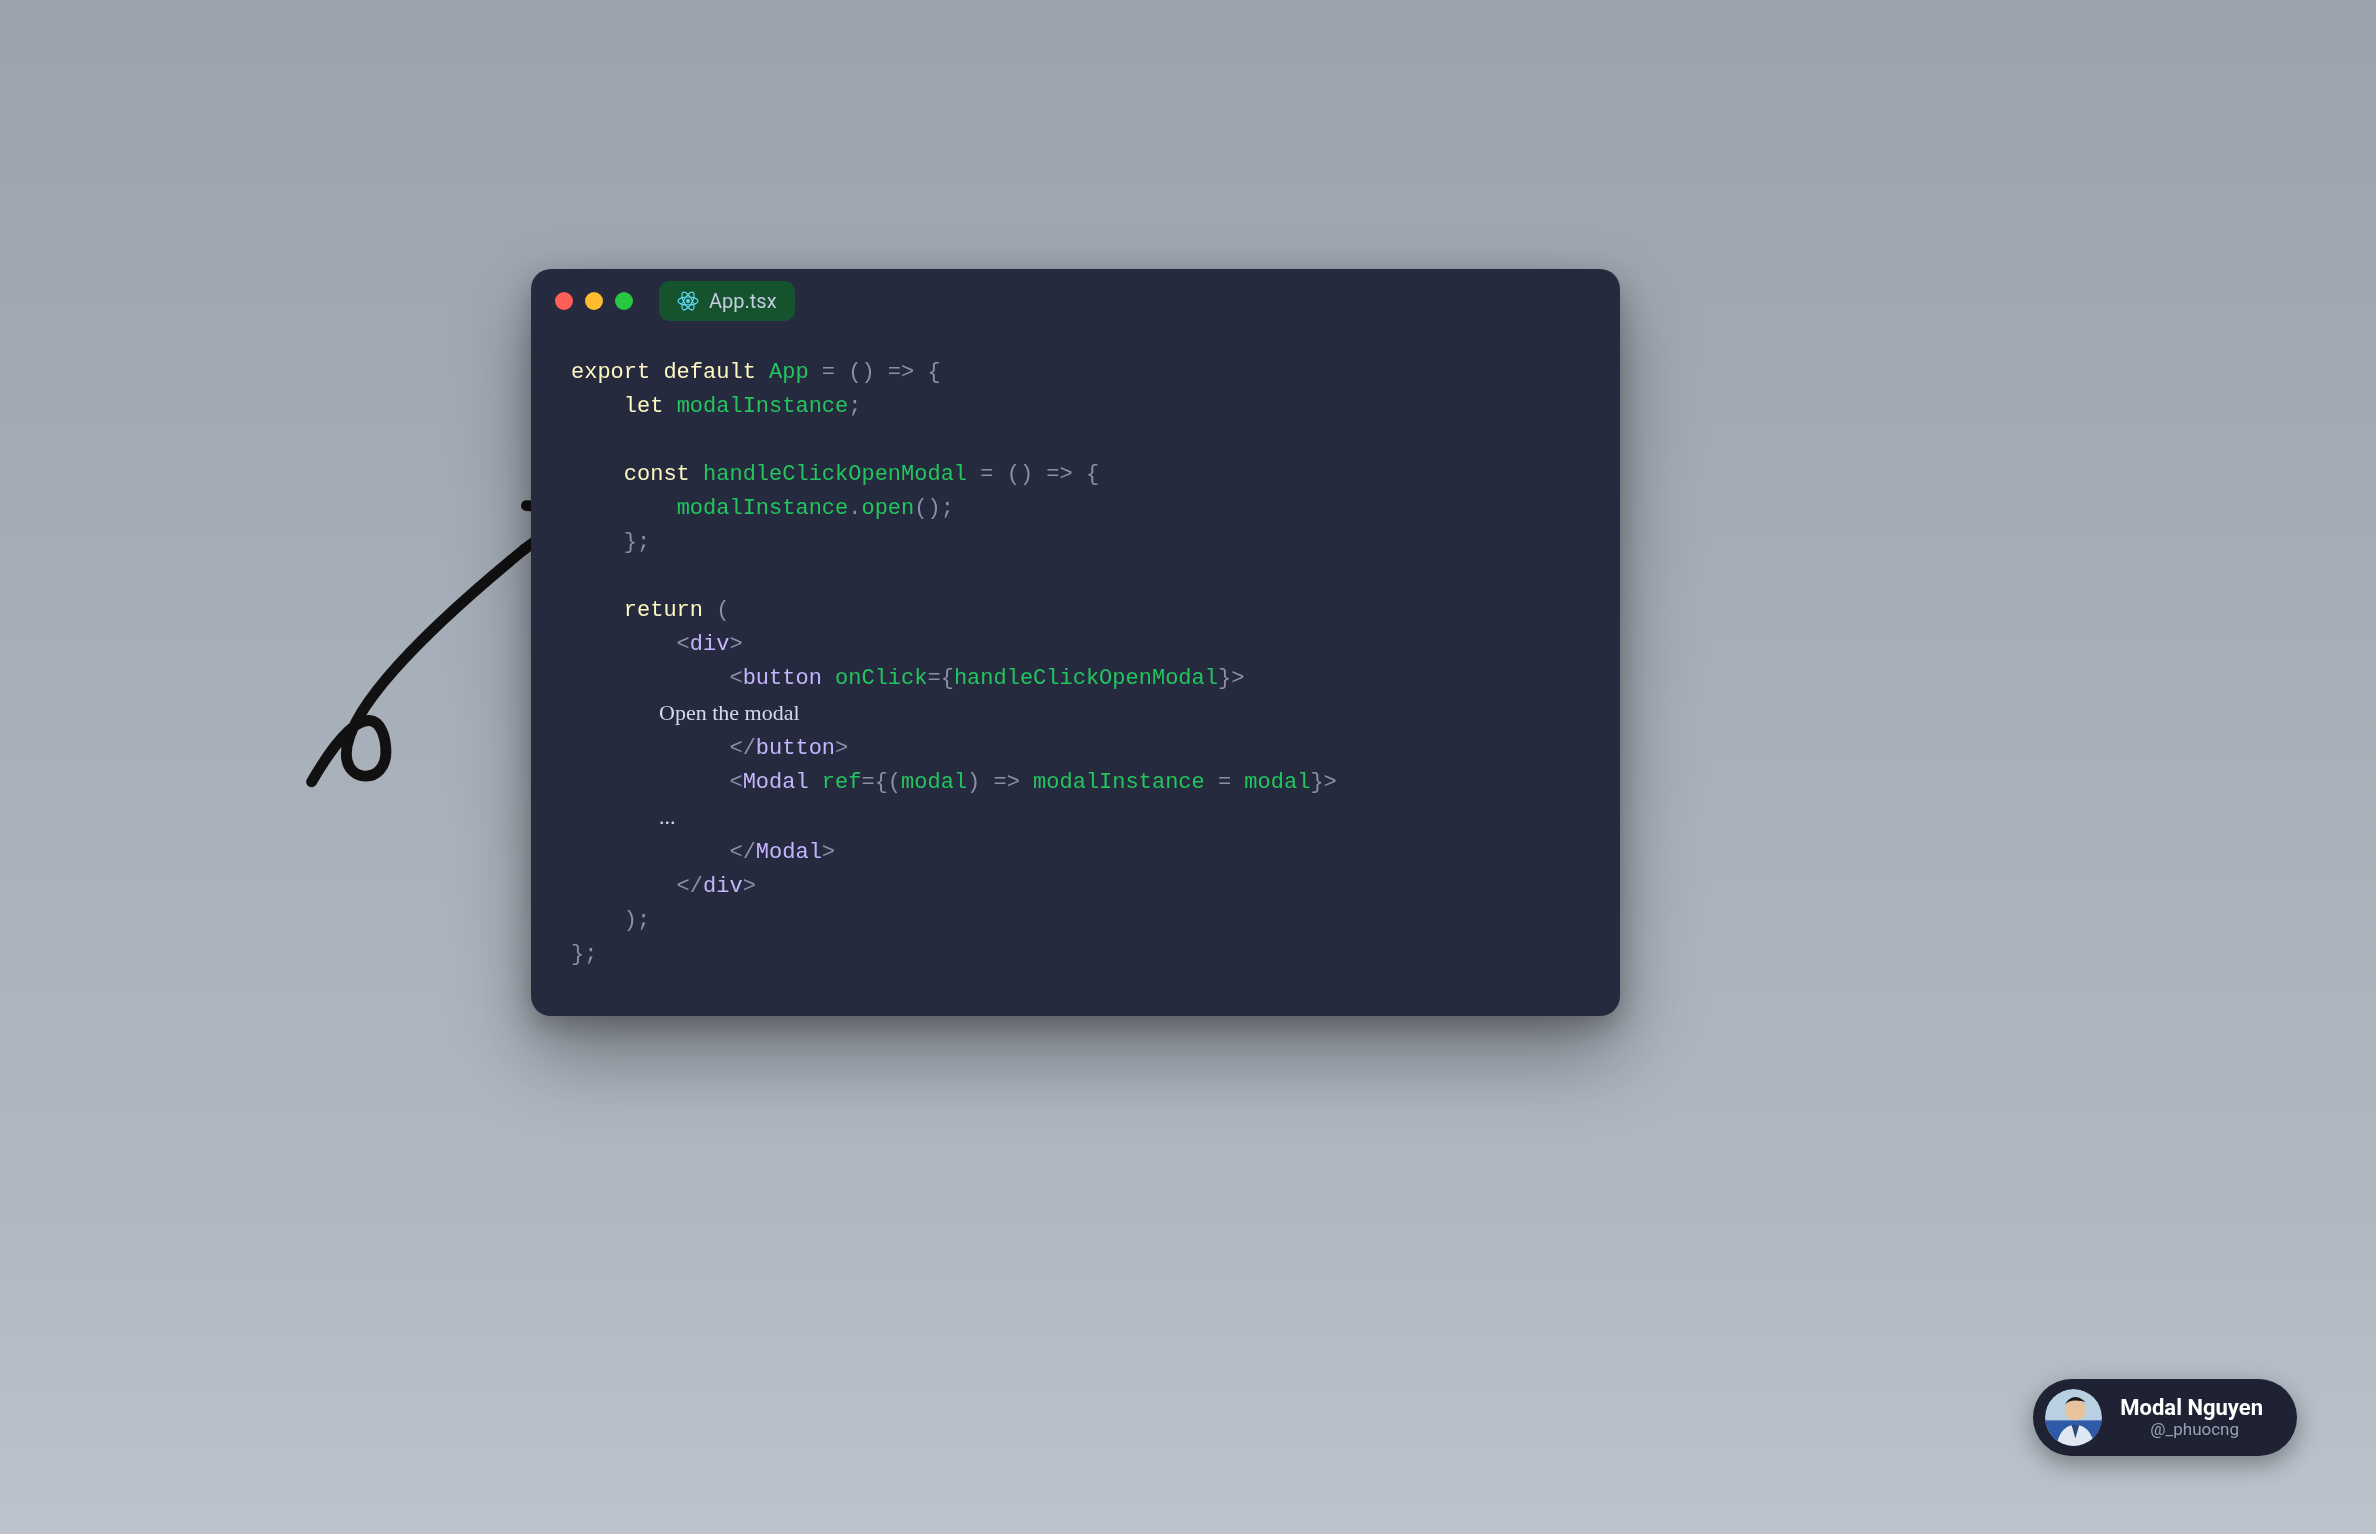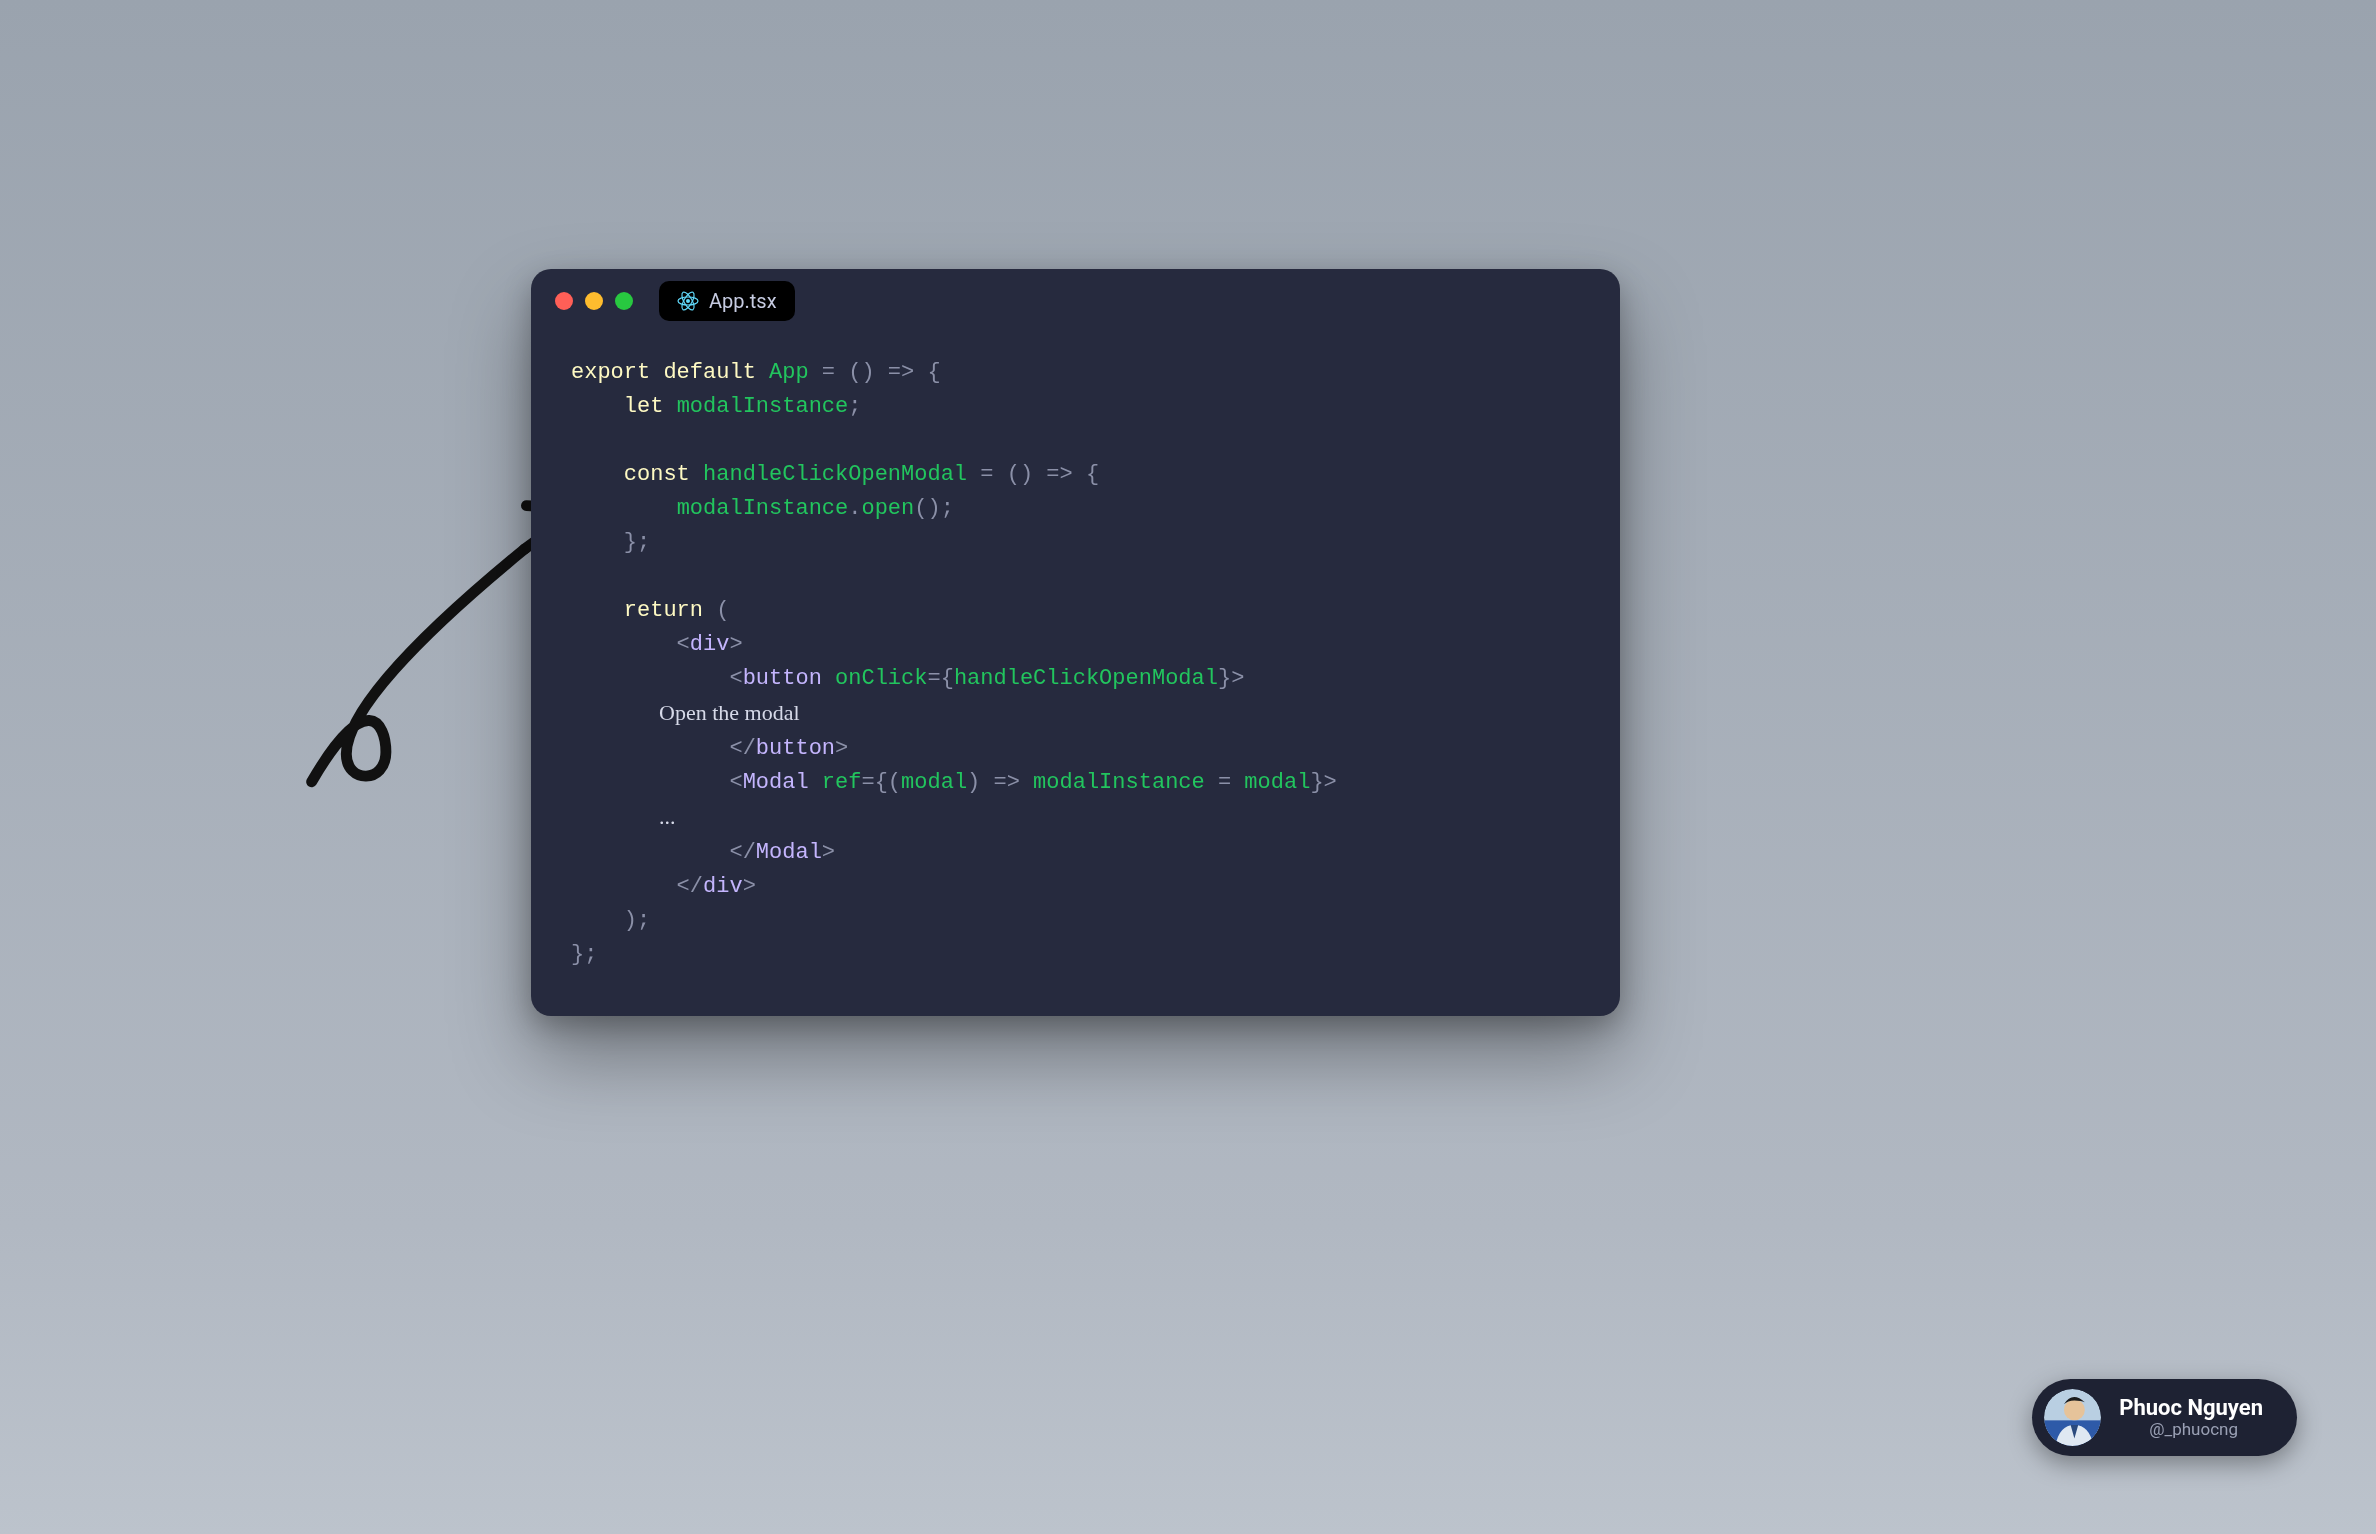--- a/index.html
+++ b/index.html
@@ -54,21 +54,21 @@
     border-radius: 50%;
   }
   .dot.red    { background: #ff5f57; }
   .dot.yellow { background: #febc2e; }
   .dot.green  { background: #28c840; }
 
   .tab {
     display: flex;
     align-items: center;
     gap: 10px;
-    background: #000000;
+    background: #14532d;
     border-radius: 10px;
     padding: 8px 18px;
     color: #c6cbe1;
     font-size: 20px;
     margin-left: 8px;
   }
 
   .react-atom {
     width: 22px; height: 22px;
   }
@@ -174,19 +174,19 @@
           <rect width="60" height="60" fill="#b9cfe2"></rect>
           <rect x="0" y="33" width="60" height="30" fill="#2e5aa8"></rect>
           <circle cx="32" cy="22" r="11" fill="#e6c39a"></circle>
           <path d="M21 16 q9 -14 22 -2 q-4 -2 -11 -2 q-7 0 -11 4z" fill="#1c1c1c"></path>
           <path d="M12 60 q4 -22 20 -22 q16 0 20 22 z" fill="#dfe8f2"></path>
           <path d="M28 38 h8 l-4 14 z" fill="#2b4a7d"></path>
         </g>
       </svg>
     </span>
     <span class="names">
-      <span class="name">Phuoc Nguyen</span>
+      <span class="name">Modal Nguyen</span>
       <span class="handle">@_phuocng</span>
     </span>
   </div>
 
 </div>
 
 
 </body></html>

